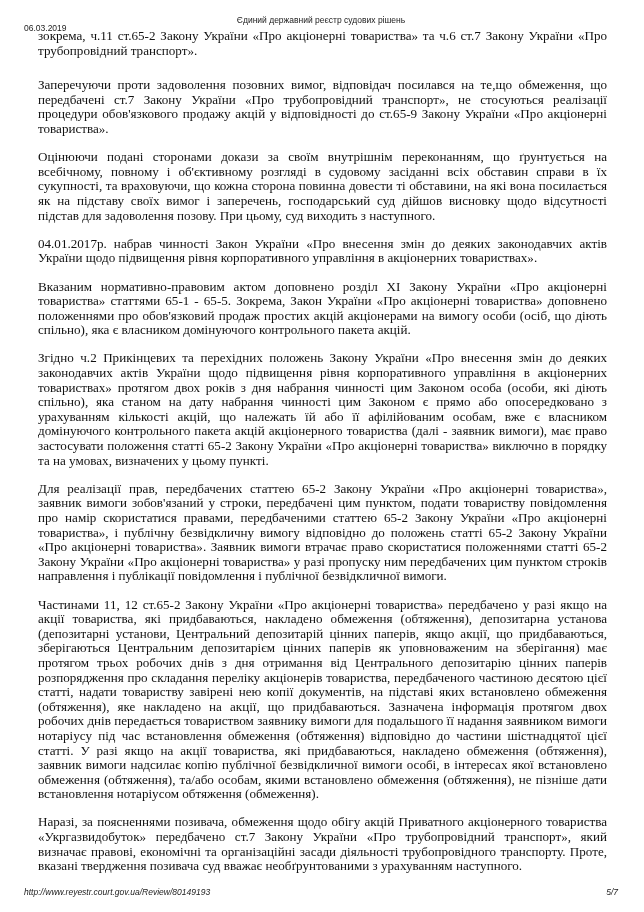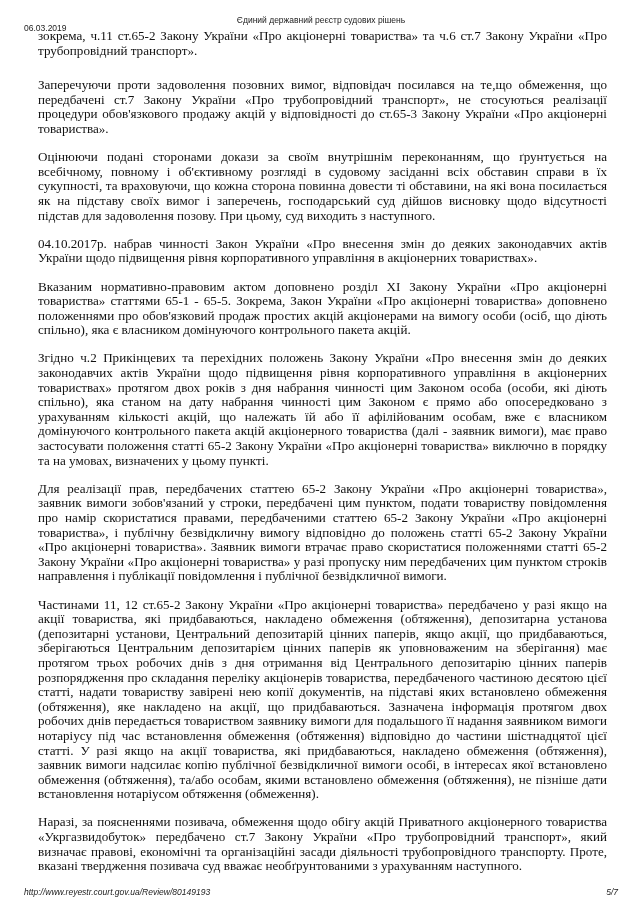--- a/index.html
+++ b/index.html
@@ -25,23 +25,23 @@
 </head>
 <body>
 
 <div class="header">
   <span class="date">06.03.2019</span>
   <span class="title">Єдиний державний реєстр судових рішень</span>
 </div>
 
 <div class="content">
   <p class="first">зокрема, ч.11 ст.65-2 Закону України «Про акціонерні товариства» та ч.6 ст.7 Закону України «Про трубопровідний транспорт».</p>
-  <p>Заперечуючи проти задоволення позовних вимог, відповідач посилався на те,що обмеження, що передбачені ст.7 Закону України «Про трубопровідний транспорт», не стосуються реалізації процедури обов'язкового продажу акцій у відповідності до ст.65-3 Закону України «Про акціонерні товариства».</p>
+  <p>Заперечуючи проти задоволення позовних вимог, відповідач посилався на те,що обмеження, що передбачені ст.7 Закону України «Про трубопровідний транспорт», не стосуються реалізації процедури обов'язкового продажу акцій у відповідності до ст.65-9 Закону України «Про акціонерні товариства».</p>
   <p>Оцінюючи подані сторонами докази за своїм внутрішнім переконанням, що ґрунтується на всебічному, повному і об'єктивному розгляді в судовому засіданні всіх обставин справи в їх сукупності, та враховуючи, що кожна сторона повинна довести ті обставини, на які вона посилається як на підставу своїх вимог і заперечень, господарський суд дійшов висновку щодо відсутності підстав для задоволення позову. При цьому, суд виходить з наступного.</p>
-  <p>04.10.2017р. набрав чинності Закон України «Про внесення змін до деяких законодавчих актів України щодо підвищення рівня корпоративного управління в акціонерних товариствах».</p>
+  <p>04.01.2017р. набрав чинності Закон України «Про внесення змін до деяких законодавчих актів України щодо підвищення рівня корпоративного управління в акціонерних товариствах».</p>
   <p>Вказаним нормативно-правовим актом доповнено розділ XI Закону України «Про акціонерні товариства» статтями 65-1 - 65-5.  Зокрема, Закон України «Про акціонерні товариства» доповнено положеннями про обов'язковий продаж простих акцій акціонерами на вимогу особи (осіб, що діють спільно), яка є власником домінуючого контрольного пакета акцій.</p>
   <p>Згідно ч.2 Прикінцевих та перехідних положень Закону України «Про внесення змін до деяких законодавчих актів України щодо підвищення рівня корпоративного управління в акціонерних товариствах» протягом двох років з дня набрання чинності цим Законом особа (особи, які діють спільно), яка станом на дату набрання чинності цим Законом є прямо або опосередковано з урахуванням кількості акцій, що належать їй або її афілійованим особам, вже є власником домінуючого контрольного пакета акцій акціонерного товариства (далі - заявник вимоги), має право застосувати положення      статті 65-2      Закону України «Про акціонерні товариства»  виключно в порядку та на умовах, визначених у цьому пункті.</p>
   <p>Для реалізації прав, передбачених      статтею 65-2      Закону України «Про акціонерні товариства», заявник вимоги зобов'язаний у строки, передбачені цим пунктом, подати товариству повідомлення про намір скористатися правами, передбаченими   статтею 65-2      Закону України «Про акціонерні товариства», і публічну безвідкличну вимогу відповідно до положень  статті 65-2      Закону України «Про акціонерні товариства». Заявник вимоги втрачає право скористатися положеннями      статті 65-2      Закону України «Про акціонерні товариства»  у разі пропуску ним передбачених цим пунктом строків направлення і публікації повідомлення і публічної безвідкличної вимоги.</p>
   <p>Частинами 11, 12 ст.65-2      Закону України «Про акціонерні товариства» передбачено у разі якщо на акції товариства, які придбаваються, накладено обмеження (обтяження), депозитарна установа (депозитарні установи, Центральний депозитарій цінних паперів, якщо акції, що придбаваються, зберігаються Центральним депозитарієм цінних паперів як уповноваженим на зберігання) має протягом трьох робочих днів з дня отримання від Центрального депозитарію цінних паперів розпорядження про складання переліку акціонерів товариства, передбаченого частиною десятою цієї статті, надати товариству завірені нею копії документів, на підставі яких встановлено обмеження (обтяження), яке накладено на акції, що придбаваються. Зазначена інформація протягом двох робочих днів передається товариством заявнику вимоги для подальшого її надання заявником вимоги нотаріусу під час встановлення обмеження (обтяження) відповідно до частини шістнадцятої цієї статті. У разі якщо на акції товариства, які придбаваються, накладено обмеження (обтяження), заявник вимоги надсилає копію публічної безвідкличної вимоги особі, в інтересах якої встановлено обмеження (обтяження), та/або особам, якими встановлено обмеження (обтяження), не пізніше дати встановлення нотаріусом обтяження (обмеження).</p>
   <p>Наразі, за поясненнями позивача, обмеження щодо обігу акцій Приватного акціонерного товариства «Укргазвидобуток» передбачено ст.7 Закону України «Про трубопровідний транспорт», який визначає правові, економічні та організаційні засади діяльності трубопровідного транспорту. Проте, вказані твердження позивача суд вважає необґрунтованими з урахуванням наступного.</p>
 </div>
 
 <div class="footer">
   <span class="url">http://www.reyestr.court.gov.ua/Review/80149193</span>
   <span class="page">5/7</span>

